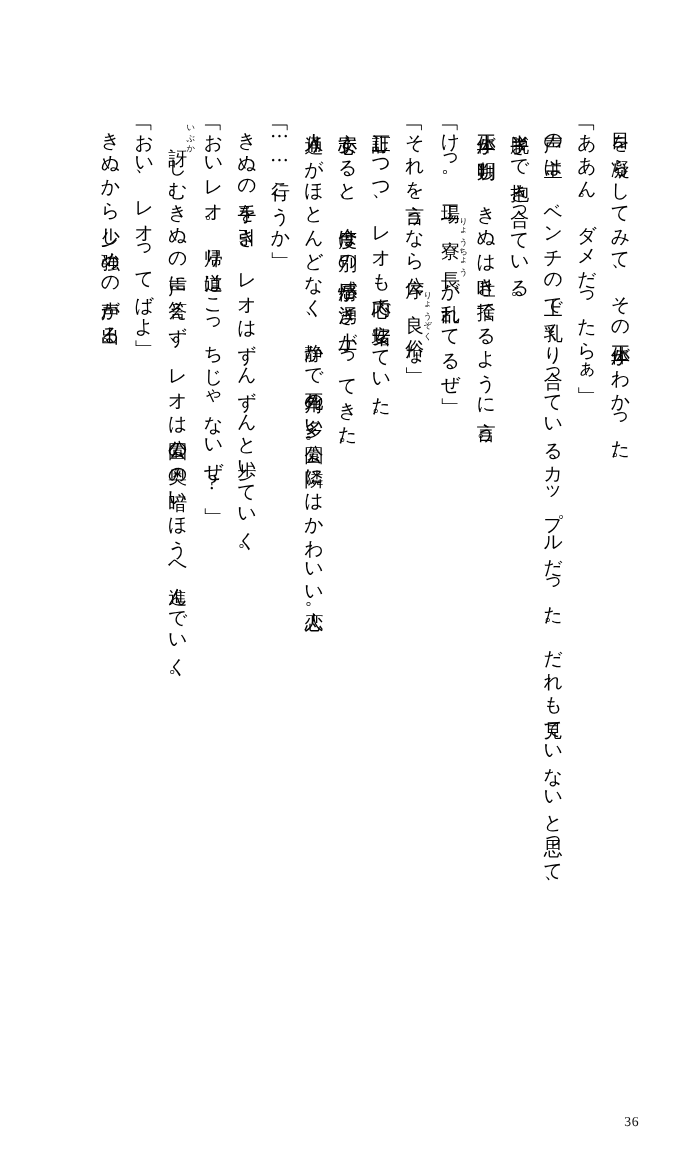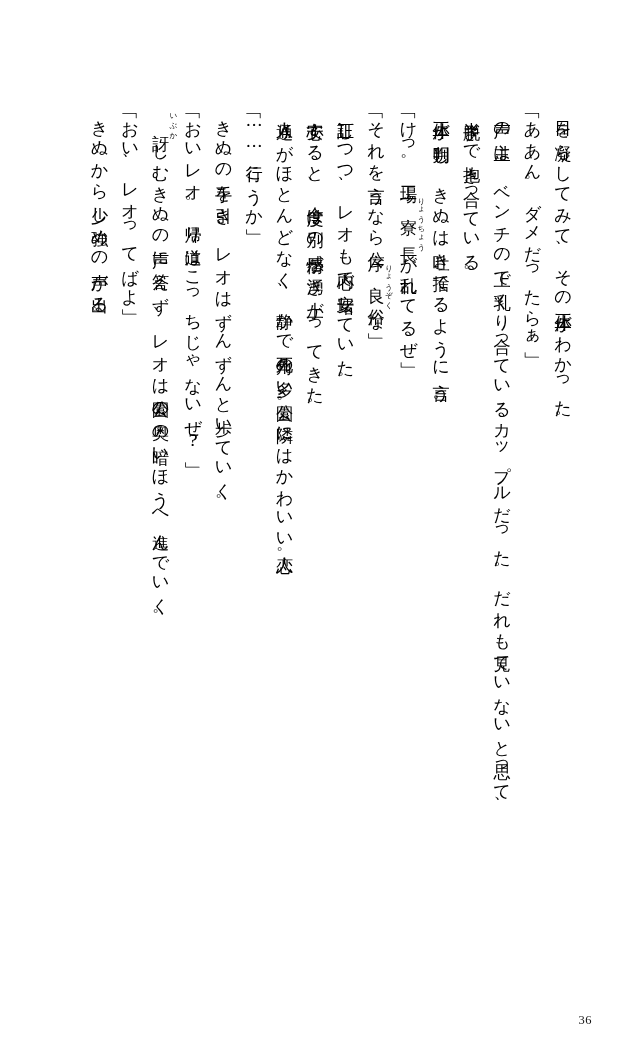--- a/index.html
+++ b/index.html
@@ -54,21 +54,21 @@
   }
   rt {
     font-size: 7.6px;
     letter-spacing: 0.5px;
     line-height: 1;
     font-family: "DejaVu Serif", "Liberation Serif", serif;
   }
 
   #page-number {
     position: absolute;
-    right: 34px;
+    right: 45px;
     bottom: 22px;
     font-size: 12.5px;
     font-family: "Liberation Serif", serif;
     letter-spacing: 0.5px;
     color: #111;
   }
 </style>
 </head>
 <body>
 

